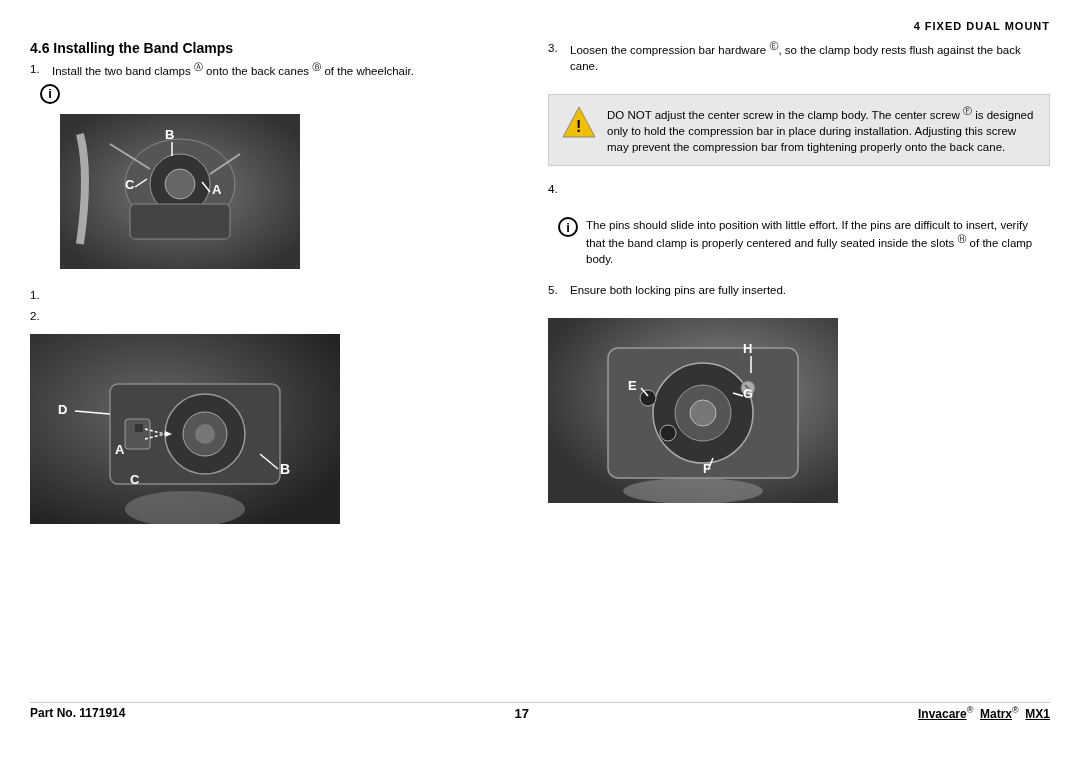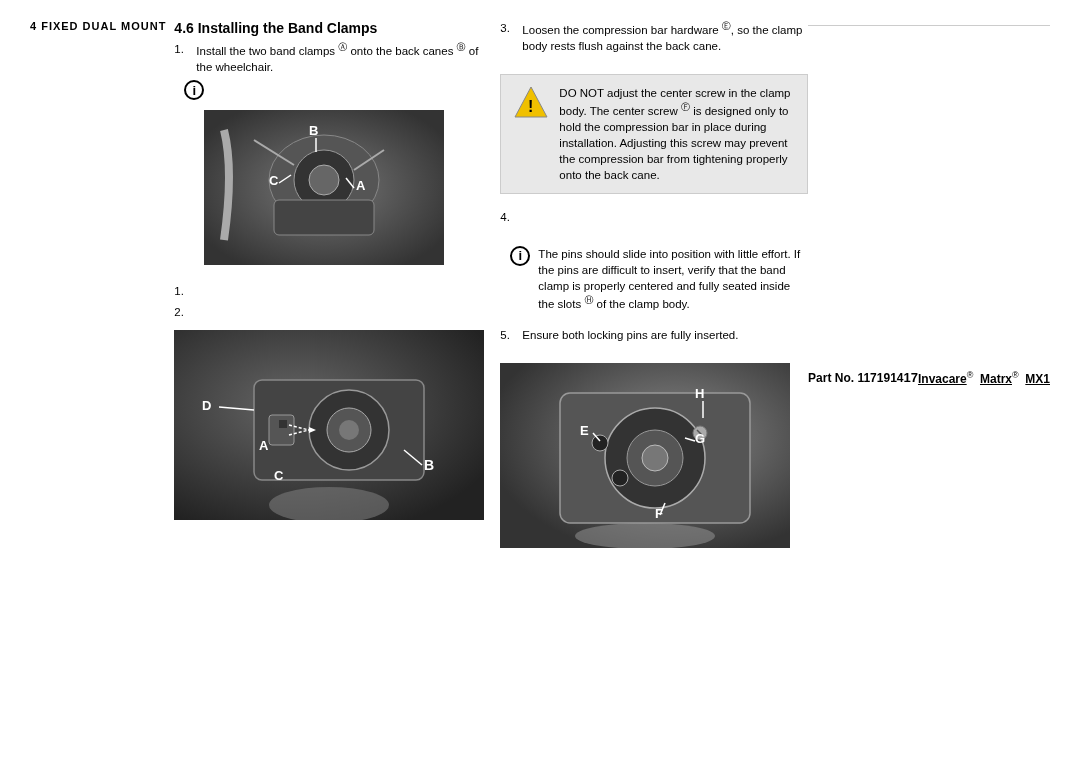--- a/index.html
+++ b/index.html
@@ -10,35 +10,34 @@
       color: #000;
       width: 1080px;
       height: 762px;
       overflow: hidden;
     }
     .page {
       width: 1080px;
       height: 736px;
       padding: 20px 30px 15px 30px;
       display: flex;
-      flex-direction: row;
+      flex-direction: column;
     }
     .header-line {
       text-align: right;
       font-weight: bold;
       font-size: 11px;
       letter-spacing: 1px;
       margin-bottom: 8px;
       text-transform: uppercase;
     }
     .content {
       display: flex;
       flex: 1;
       gap: 16px;
-      margin-left: 8px;
     }
     .left-col {
       flex: 1;
       display: flex;
       flex-direction: column;
       gap: 10px;
     }
     .right-col {
       flex: 1;
       display: flex;
@@ -107,23 +106,23 @@
     .warning-text {
       font-size: 11.5px;
       line-height: 1.4;
     }
     .img-wrapper {
       position: relative;
       display: inline-block;
     }
     .footer {
       display: flex;
-      justify-content: flex-end;
+      justify-content: space-between;
       align-items: center;
-      padding-top: 8px;
+      padding-top: 2px;
       border-top: 1px solid #ccc;
       margin-top: 5px;
     }
     .footer-left {
       font-weight: bold;
       font-size: 12px;
     }
     .footer-center {
       font-size: 13px;
       font-weight: bold;

